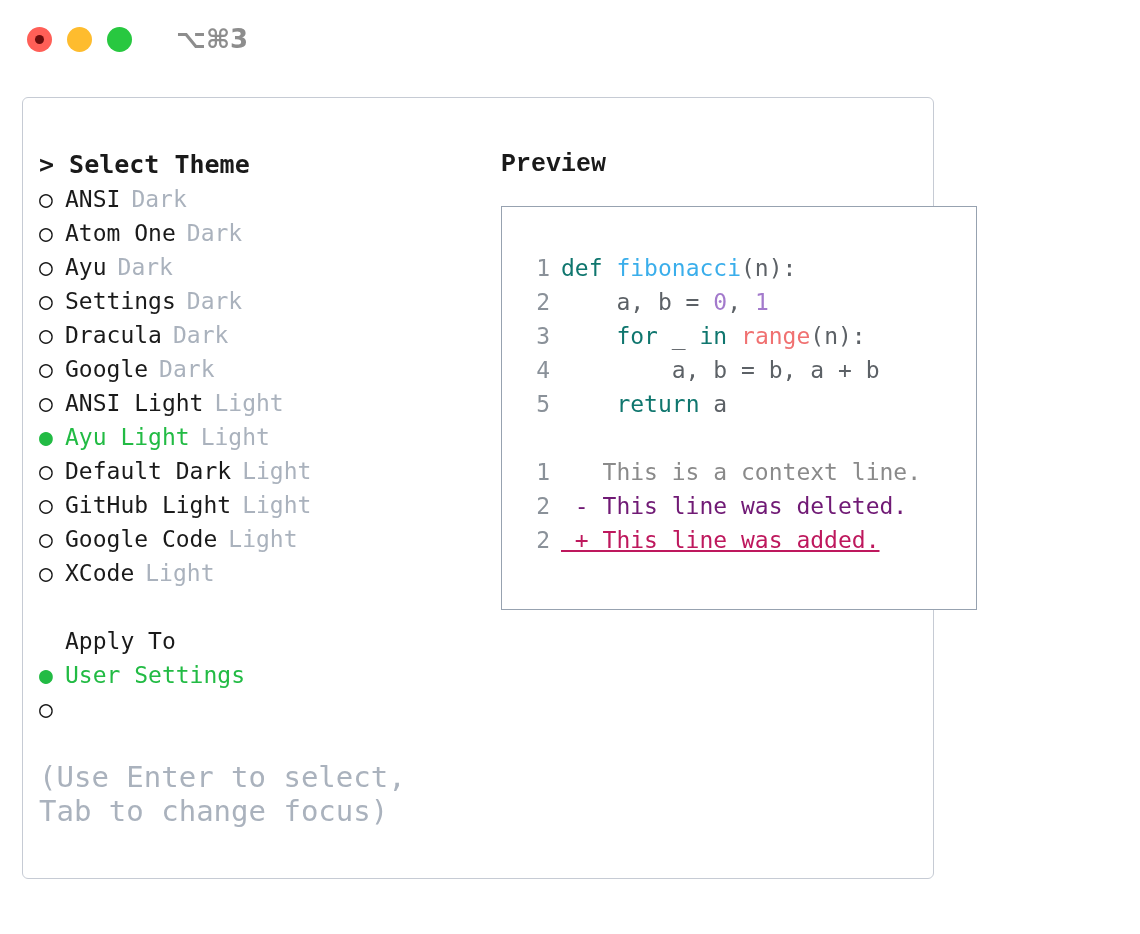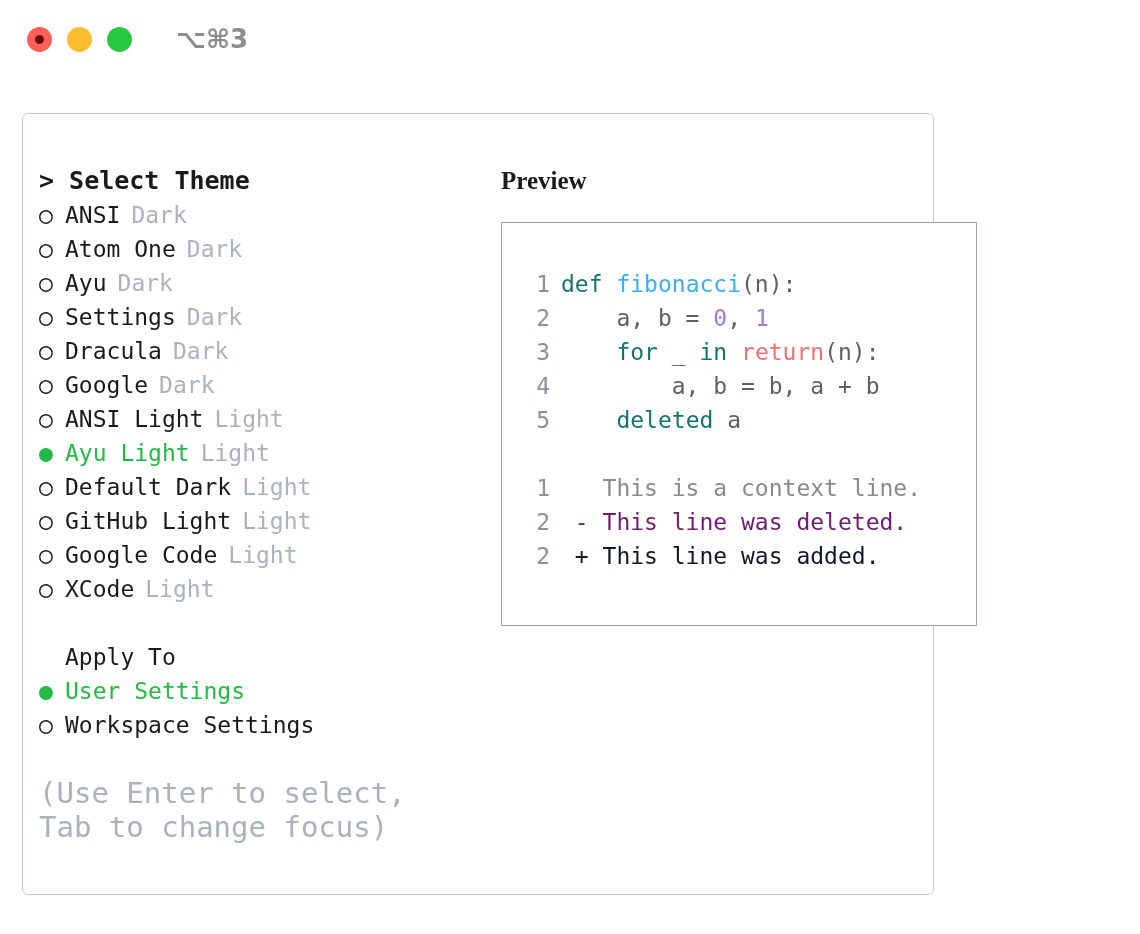--- a/index.html
+++ b/index.html
@@ -67,21 +67,20 @@
   #content-box {
     position: absolute;
     left: 22px;
     top: 97px;
     width: 912px;
     height: 782px;
     border: 1.6px solid #c6cbd4;
     border-radius: 6px;
     box-sizing: border-box;
     background: #ffffff;
-    margin-top: 16px;
   }
 
   #columns {
     position: absolute;
     left: 0; top: 0;
     width: 100%;
     height: 100%;
   }
 
   
@@ -145,21 +144,21 @@
     left: 478px;
     top: 50px;
     width: 500px;
   }
   #preview-title {
     font-size: 25px;
     font-weight: 700;
     color: #1a1a1a;
     line-height: 34px;
     margin-bottom: 24px;
-    font-family: Liberation Serif, serif;
+    font-family: Liberation Mono, monospace;
   }
   #preview-panel {
     width: 476px;
     height: 404px;
     border: 1.8px solid #97a2b0;
     box-sizing: border-box;
     background: #ffffff;
     padding: 44px 0 0 18px;
   }
   .code-line {
@@ -180,21 +179,21 @@
   .code-body { white-space: pre; }
   .blank-line { height: 34px; }
 
   .tok-kw   { color: #0f766e; }
   .tok-fn   { color: #3aaeeb; }
   .tok-bi   { color: #f07171; }
   .tok-num  { color: #a37acc; }
   .tok-txt  { color: #5c6166; }
   .tok-ctx  { color: #8a8a8a; }
   .tok-del  { color: #701a75; }
-  .tok-add  { color: #0f172a; }
+  .tok-add  { color: #be185d; text-decoration: underline; }
 </style>
 </head>
 <body>
 
 <div id="window">
 
   <div id="titlebar">
     <div class="light red">
       <div class="inner-dot"></div>
     </div>
@@ -221,35 +220,35 @@
             <div class="opt-row"><span class="marker off">○</span><span class="opt-label">GitHub Light</span><span class="opt-tag">Light</span></div>
             <div class="opt-row"><span class="marker off">○</span><span class="opt-label">Google Code</span><span class="opt-tag">Light</span></div>
             <div class="opt-row"><span class="marker off">○</span><span class="opt-label">XCode</span><span class="opt-tag">Light</span></div>
           </div>
 
         <div class="spacer-row"></div>
 
         <div class="apply-title">Apply To</div>
         <div id="apply-list">
             <div class="opt-row"><span class="marker on">●</span><span class="opt-label sel">User Settings</span></div>
-            <div class="opt-row"><span class="marker off">○</span><span class="opt-label">Workspace Settings</span></div>
+            <div class="opt-row"><span class="marker off">○</span></div>
           </div>
 
         <div id="hint">(Use Enter to select, Tab to change focus)</div>
       </div>
 
       <div id="right-col">
         <div id="preview-title">Preview</div>
         <div id="preview-panel">
           <div id="code-block">
               <div class="code-line"><span class="lineno">1</span><span class="code-body"><span class="tok-kw">def </span><span class="tok-fn">fibonacci</span><span class="tok-txt">(n):</span></span></div>
               <div class="code-line"><span class="lineno">2</span><span class="code-body"><span class="tok-txt">    a, b = </span><span class="tok-num">0</span><span class="tok-txt">, </span><span class="tok-num">1</span></span></div>
-              <div class="code-line"><span class="lineno">3</span><span class="code-body"><span class="tok-txt">    </span><span class="tok-kw">for</span><span class="tok-txt"> _ </span><span class="tok-kw">in</span><span class="tok-txt"> </span><span class="tok-bi">return</span><span class="tok-txt">(n):</span></span></div>
+              <div class="code-line"><span class="lineno">3</span><span class="code-body"><span class="tok-txt">    </span><span class="tok-kw">for</span><span class="tok-txt"> _ </span><span class="tok-kw">in</span><span class="tok-txt"> </span><span class="tok-bi">range</span><span class="tok-txt">(n):</span></span></div>
               <div class="code-line"><span class="lineno">4</span><span class="code-body"><span class="tok-txt">        a, b = b, a + b</span></span></div>
-              <div class="code-line"><span class="lineno">5</span><span class="code-body"><span class="tok-txt">    </span><span class="tok-kw">deleted</span><span class="tok-txt"> a</span></span></div>
+              <div class="code-line"><span class="lineno">5</span><span class="code-body"><span class="tok-txt">    </span><span class="tok-kw">return</span><span class="tok-txt"> a</span></span></div>
             </div>
           <div class="blank-line"></div>
           <div id="diff-block">
               <div class="code-line"><span class="lineno">1</span><span class="code-body"><span class="tok-ctx">   This is a context line.</span></span></div>
               <div class="code-line"><span class="lineno">2</span><span class="code-body"><span class="tok-del"> - This line was deleted.</span></span></div>
               <div class="code-line"><span class="lineno">2</span><span class="code-body"><span class="tok-add"> + This line was added.</span></span></div>
             </div>
         </div>
       </div>
 

